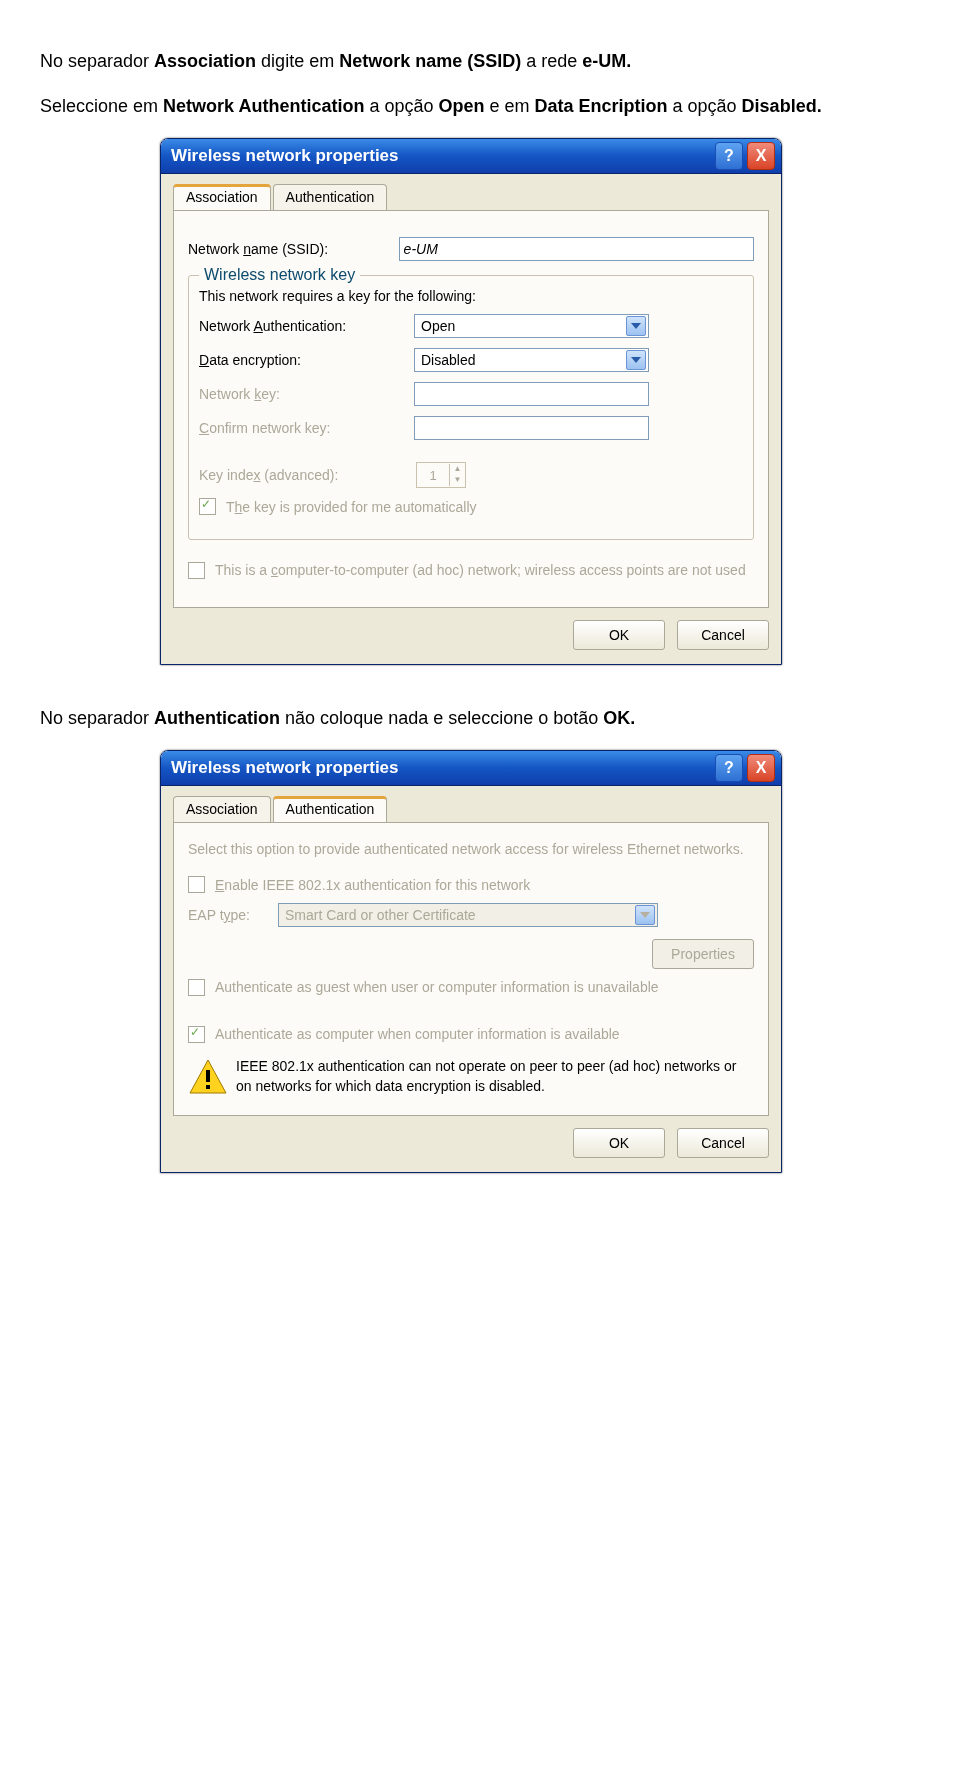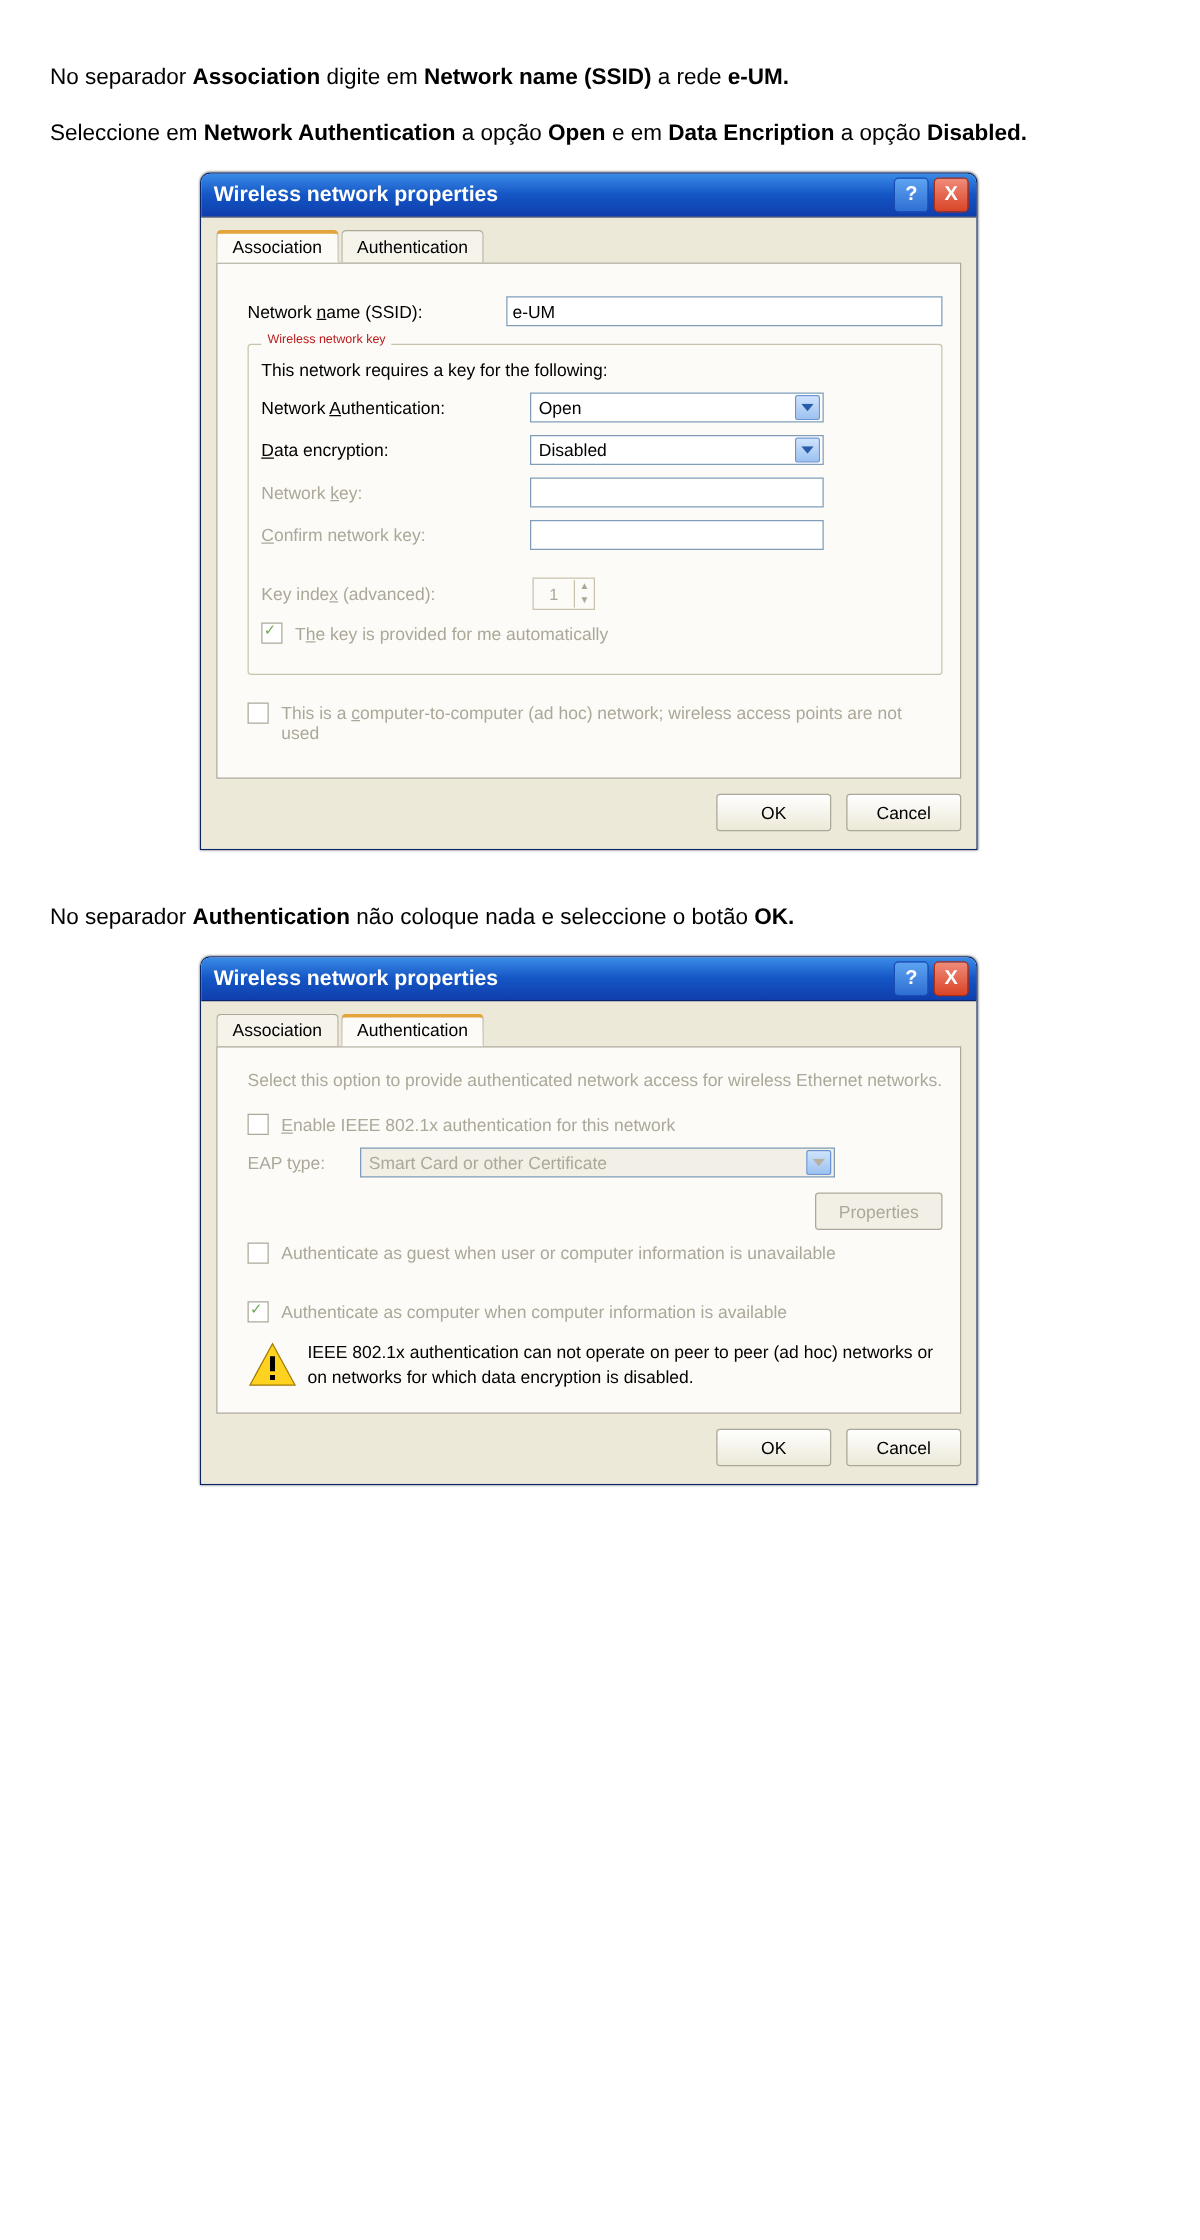--- a/index.html
+++ b/index.html
@@ -66,38 +66,38 @@
   .tab.active {
     background: #fcfbf7;
     border-top: 3px solid #e3a43c;
     padding-top: 2px;
     position: relative;
     z-index: 2;
   }
   .tabpane {
     border: 1px solid #aca899;
     background: #fcfbf7;
-    padding: 16px 14px 18px 24px;
+    padding: 16px 14px 18px 14px;
     position: relative;
   }
 
   .row { display:flex; align-items:center; margin: 10px 0; gap: 10px; }
   .row .lbl { width: 205px; }
   .underline { text-decoration: underline; }
   .disabled { color: #aca899; }
 
   input.txt, .select {
     border: 1px solid #7f9db9;
     height: 24px;
     padding: 2px 4px;
     font-size: 14px;
     background: #fff;
     box-sizing: border-box;
   }
-  .wide { width: 363px; }
+  .wide { width: 363px; font-style: italic; }
   .select { display:flex; align-items:center; justify-content:space-between; width:235px; padding:2px 2px 2px 6px; }
   .select .arrow {
     width: 18px; height: 18px;
     background: linear-gradient(#cfe3fb,#9cc2f1);
     border:1px solid #6b94d6; border-radius:2px;
     display:flex; align-items:center; justify-content:center;
   }
   .select .arrow svg { width:10px; height:6px; }
 
   .group {
@@ -105,22 +105,22 @@
     border-radius: 3px;
     padding: 12px 10px 14px 10px;
     margin-top: 14px;
     position: relative;
   }
   .group .legend {
     position: absolute;
     top: -10px; left: 10px;
     background: #fcfbf7;
     padding: 0 5px;
-    color: #b91c1c;
-    font-size: 10px;
+    color: #0c4a6e;
+    font-size: 16px;
   }
 
   .chk { width:15px; height:15px; border:1px solid #aca899; background:#fff; display:inline-block; vertical-align:middle; position:relative; }
   .chk.checked::after { content:"✓"; color:#6aa84f; font-size:12px; position:absolute; left:1px; top:-2px; }
 
   .spinner {
     display:flex; align-items:center;
     border:1px solid #c9c3ad; width:48px; height:24px;
   }
   .spinner .val { flex:1; text-align:center; font-size:13px; color:#aca899; }

